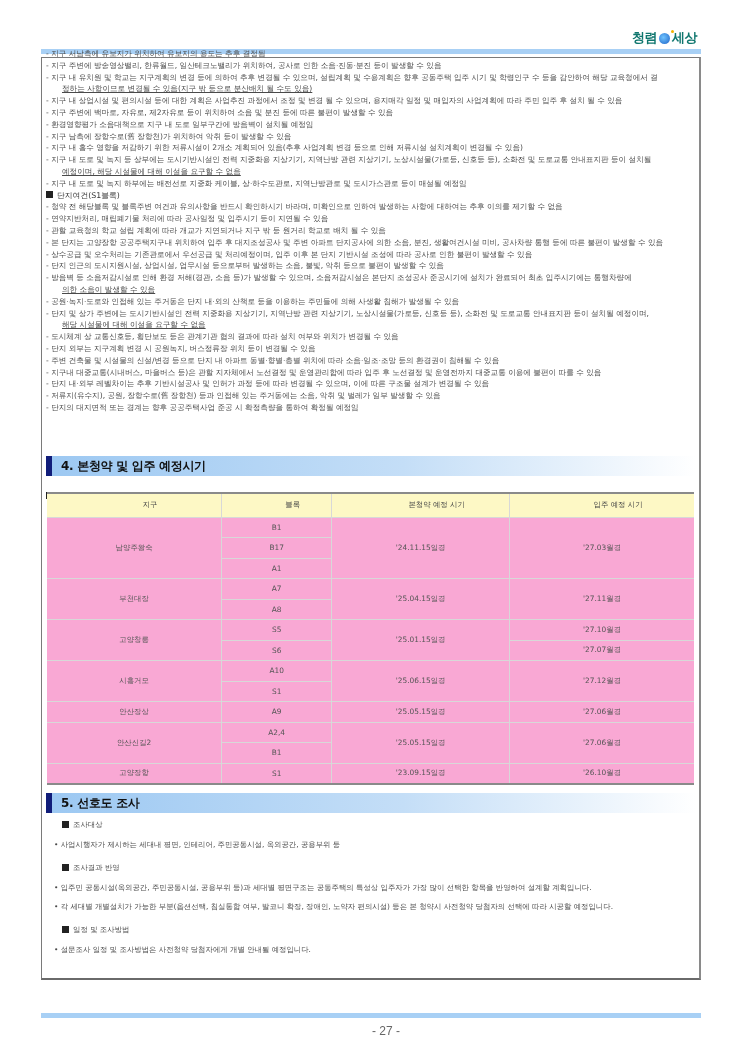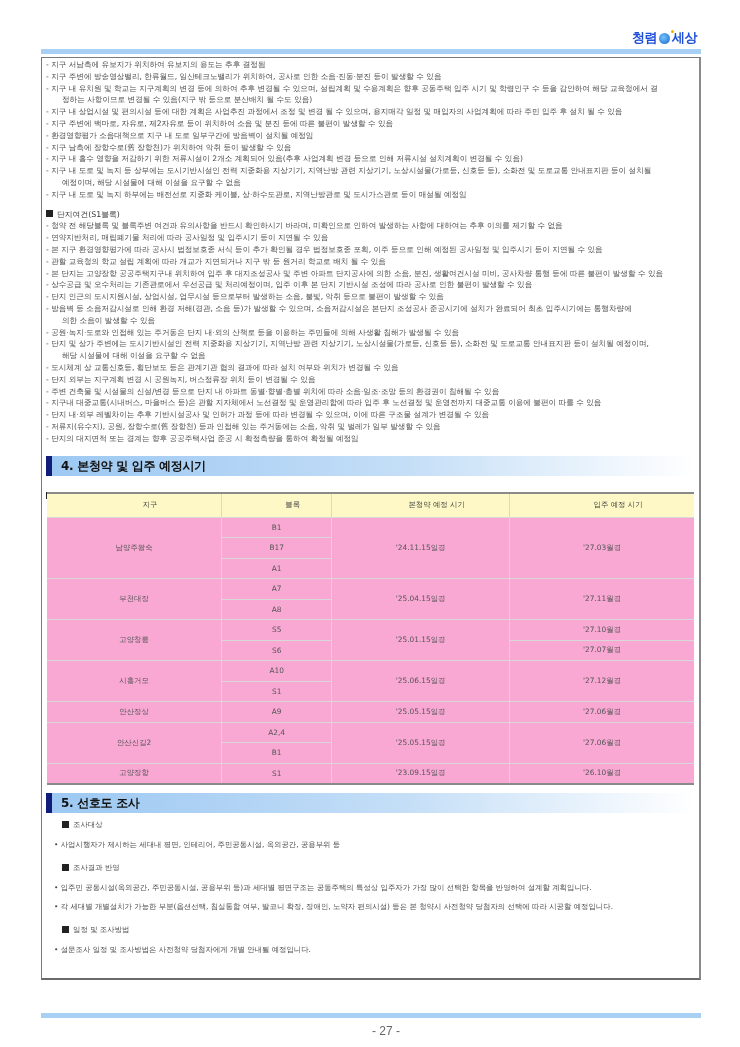--- a/index.html
+++ b/index.html
@@ -1,21 +1,21 @@
 <!DOCTYPE html>
 <html><head>
   <meta charset="utf-8">
   <style>
     * { box-sizing: border-box; margin: 0; padding: 0; }
     html, body { width: 740px; height: 1047px; background: #ffffff; overflow: hidden; }
     body { position: relative; font-family: "DejaVu Sans", "Liberation Sans", sans-serif; color: #3a3a3a; }
 
     .logo {
       position: absolute; left: 632px; top: 28px; width: 80px; height: 20px;
-      font-size: 13px; font-weight: bold; color: #1d4ed8; letter-spacing: -0.5px;
+      font-size: 13px; font-weight: bold; color: #0f766e; letter-spacing: -0.5px;
       display: flex; align-items: center;
     }
     .logo .dot {
       display: inline-block; width: 11px; height: 11px; border-radius: 50%;
       background: radial-gradient(circle at 40% 40%, #6fc3ff, #1d63c7);
       margin: 0 2px; position: relative;
     }
     .logo .dot::after {
       content: ""; position: absolute; right: -4px; top: -3px; width: 3px; height: 3px;
       border-radius: 50%; background: #f4b400;
@@ -26,29 +26,29 @@
       position: absolute; left: 16px; width: 740px; top: 1024px; text-align: center;
       font-size: 12px; color: #666; font-family: "Liberation Sans", sans-serif;
     }
 
     .frame {
       position: absolute; left: 41px; top: 57px; width: 660px; height: 923px;
       border: 1px solid #7a7a7a; border-bottom: 2px solid #6a6a6a; border-right: 2px solid #8a8a8a;
     }
 
     .content {
-      position: absolute; left: 46px; top: 59px; width: 650px;
+      position: absolute; left: 46px; top: 48px; width: 650px;
       font-size: 7.6px; line-height: 11.8px; color: #4a4a4a;
       font-family: "DejaVu Sans", sans-serif;
     }
     .line { white-space: nowrap; overflow: hidden; }
     .line.dash { padding-left: 9px; text-indent: -9px; }
     .line.dash::before { content: "- "; }
-    .line.cont { padding-left: 16px; }
-    .subhead { margin-top: 8px; font-size: 7.8px; color: #333; }
+    .line.cont { padding-left: 16px; text-decoration: underline; }
+    .subhead { font-size: 7.8px; color: #333; }
     .square { display: inline-block; width: 7px; height: 7px; background: #222; margin-right: 4px; vertical-align: -0.5px; }
 
     .section-title {
       position: absolute; left: 46px; width: 650px; height: 20px;
       background: linear-gradient(to right, #9cc8f2 0%, #c4def7 55%, #ffffff 100%);
       display: flex; align-items: center;
     }
     .section-title .bar { width: 6px; height: 20px; background: #111d7a; margin-right: 9px; }
     .section-title .text { font-size: 12px; font-weight: bold; color: #111; letter-spacing: -0.3px; }
 
@@ -100,21 +100,20 @@
       <div class="line dash">지구 내 도로 및 녹지 등 상부에는 도시기반시설인 전력 지중화용 지상기기, 지역난방 관련 지상기기, 노상시설물(가로등, 신호등 등), 소화전 및 도로교통 안내표지판 등이 설치될</div>
       <div class="line cont">예정이며, 해당 시설물에 대해 이설을 요구할 수 없음</div>
       <div class="line dash">지구 내 도로 및 녹지 하부에는 배전선로 지중화 케이블, 상·하수도관로, 지역난방관로 및 도시가스관로 등이 매설될 예정임</div>
     </div>
   <div class="subhead">
     <span class="square"></span><span>단지여건(S1블록)</span>
   </div>
   <div id="complex-notes">
       <div class="line dash">청약 전 해당블록 및 블록주변 여건과 유의사항을 반드시 확인하시기 바라며, 미확인으로 인하여 발생하는 사항에 대하여는 추후 이의를 제기할 수 없음</div>
       <div class="line dash">연약지반처리, 매립폐기물 처리에 따라 공사일정 및 입주시기 등이 지연될 수 있음</div>
-      <div class="line dash">본 지구 환경영향평가에 따라 공사시 법정보호종 서식 등이 추가 확인될 경우 법정보호종 포획, 이주 등으로 인해 예정된 공사일정 및 입주시기 등이 지연될 수 있음</div>
       <div class="line dash">관할 교육청의 학교 설립 계획에 따라 개교가 지연되거나 지구 밖 등 원거리 학교로 배치 될 수 있음</div>
       <div class="line dash">본 단지는 고양장항 공공주택지구내 위치하여 입주 후 대지조성공사 및 주변 아파트 단지공사에 의한 소음, 분진, 생활여건시설 미비, 공사차량 통행 등에 따른 불편이 발생할 수 있음</div>
       <div class="line dash">상수공급 및 오수처리는 기존관로에서 우선공급 및 처리예정이며, 입주 이후 본 단지 기반시설 조성에 따라 공사로 인한 불편이 발생할 수 있음</div>
       <div class="line dash">단지 인근의 도시지원시설, 상업시설, 업무시설 등으로부터 발생하는 소음, 불빛, 악취 등으로 불편이 발생할 수 있음</div>
       <div class="line dash">방음벽 등 소음저감시설로 인해 환경 저해(경관, 소음 등)가 발생할 수 있으며, 소음저감시설은 본단지 조성공사 준공시기에 설치가 완료되어 최초 입주시기에는 통행차량에</div>
       <div class="line cont">의한 소음이 발생할 수 있음</div>
       <div class="line dash">공원·녹지·도로와 인접해 있는 주거동은 단지 내·외의 산책로 등을 이용하는 주민들에 의해 사생활 침해가 발생될 수 있음</div>
       <div class="line dash">단지 및 상가 주변에는 도시기반시설인 전력 지중화용 지상기기, 지역난방 관련 지상기기, 노상시설물(가로등, 신호등 등), 소화전 및 도로교통 안내표지판 등이 설치될 예정이며,</div>
       <div class="line cont">해당 시설물에 대해 이설을 요구할 수 없음</div>
       <div class="line dash">도시체계 상 교통신호등, 횡단보도 등은 관계기관 협의 결과에 따라 설치 여부와 위치가 변경될 수 있음</div>

